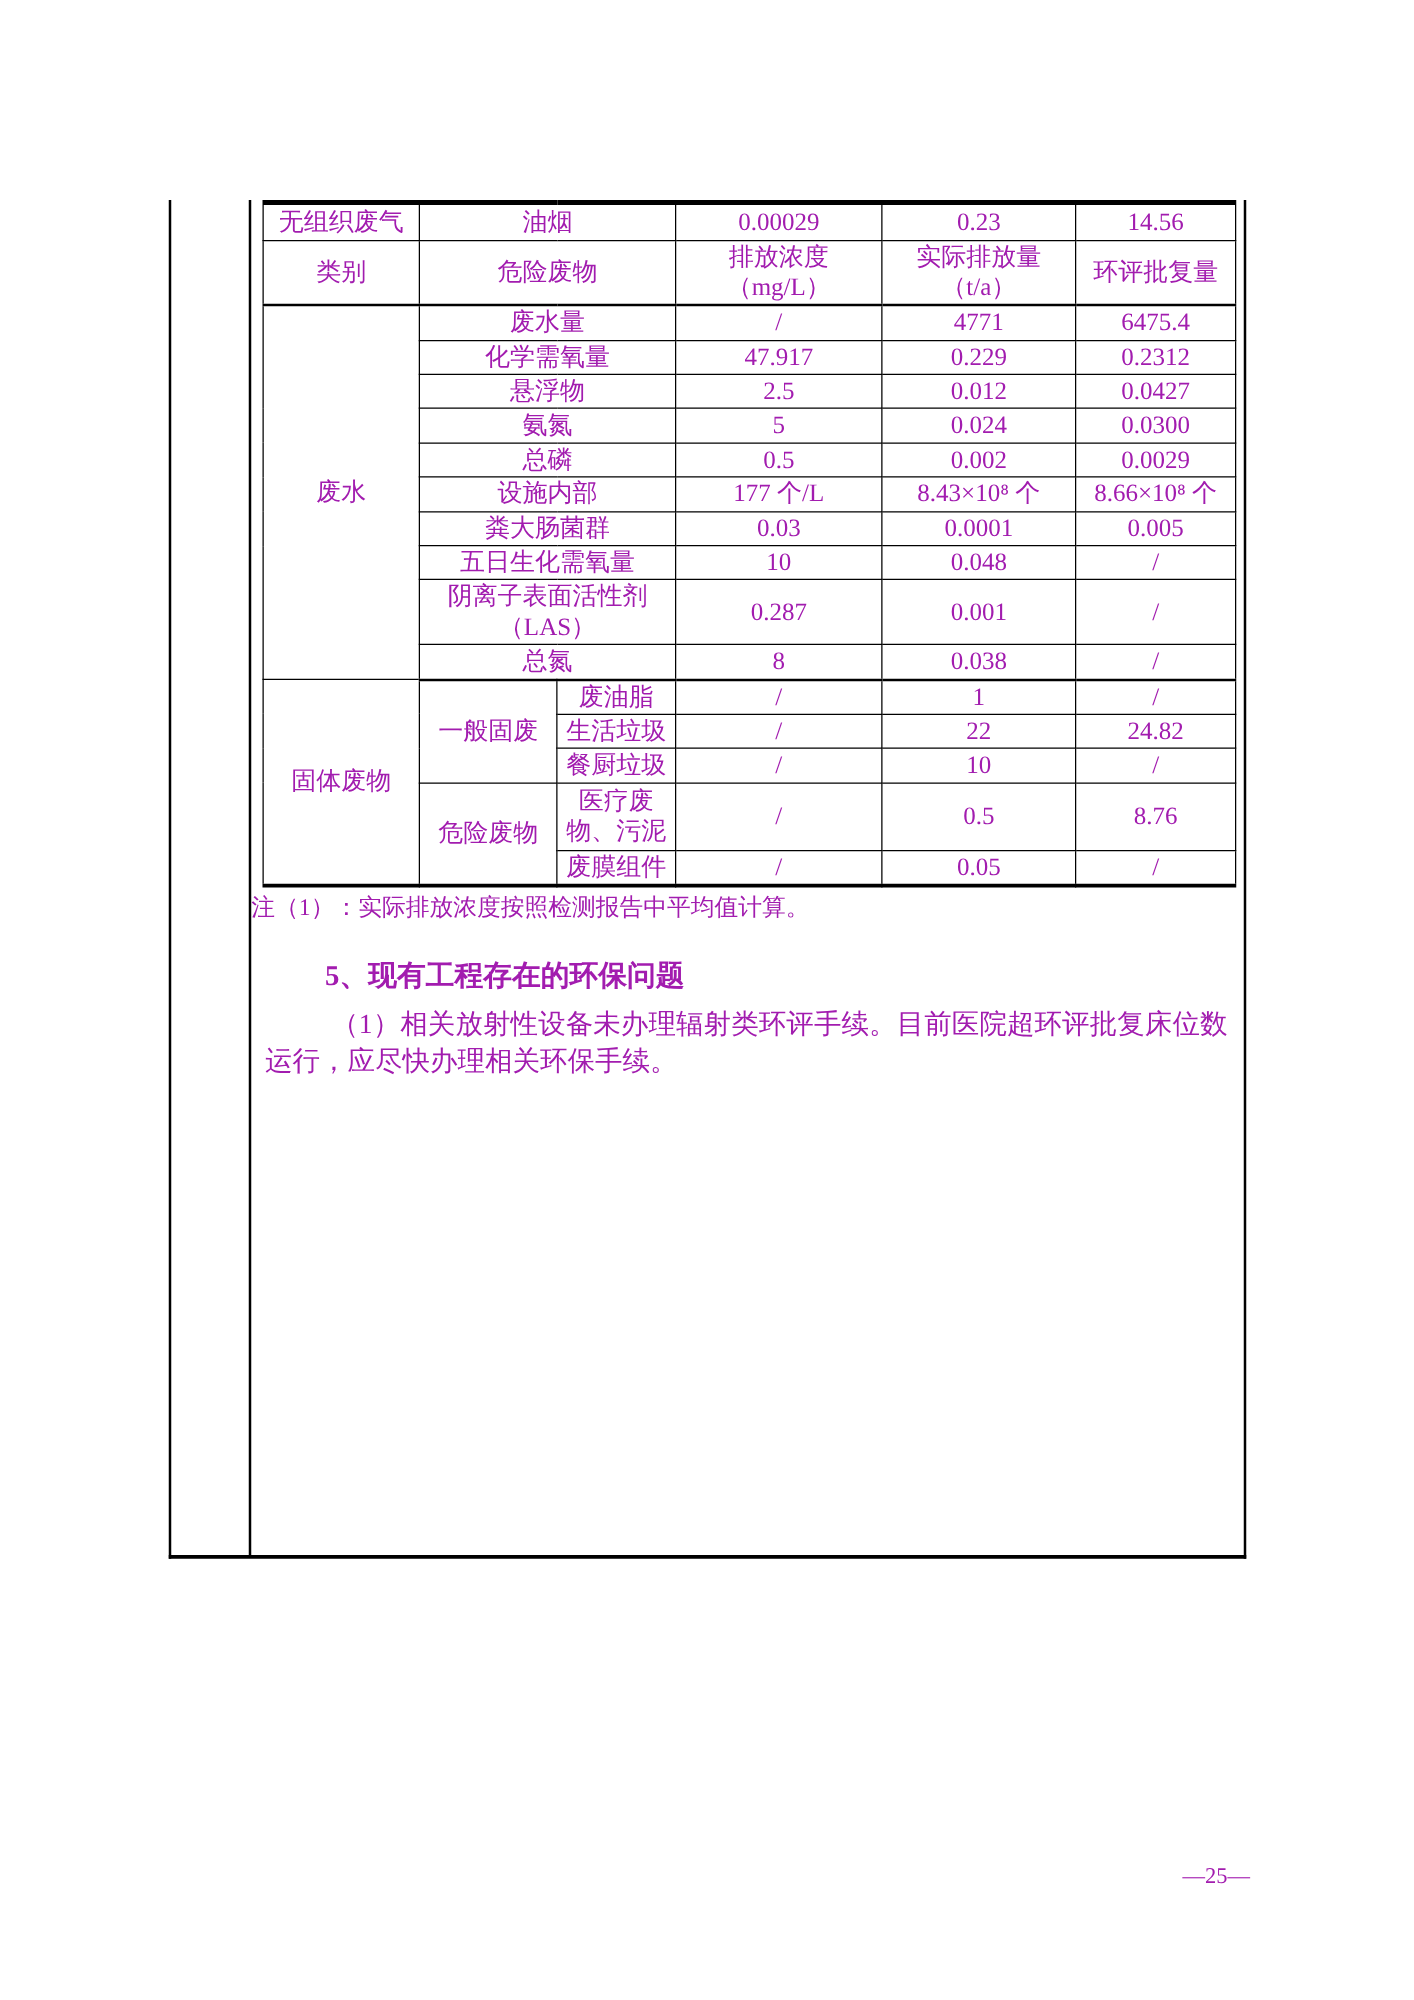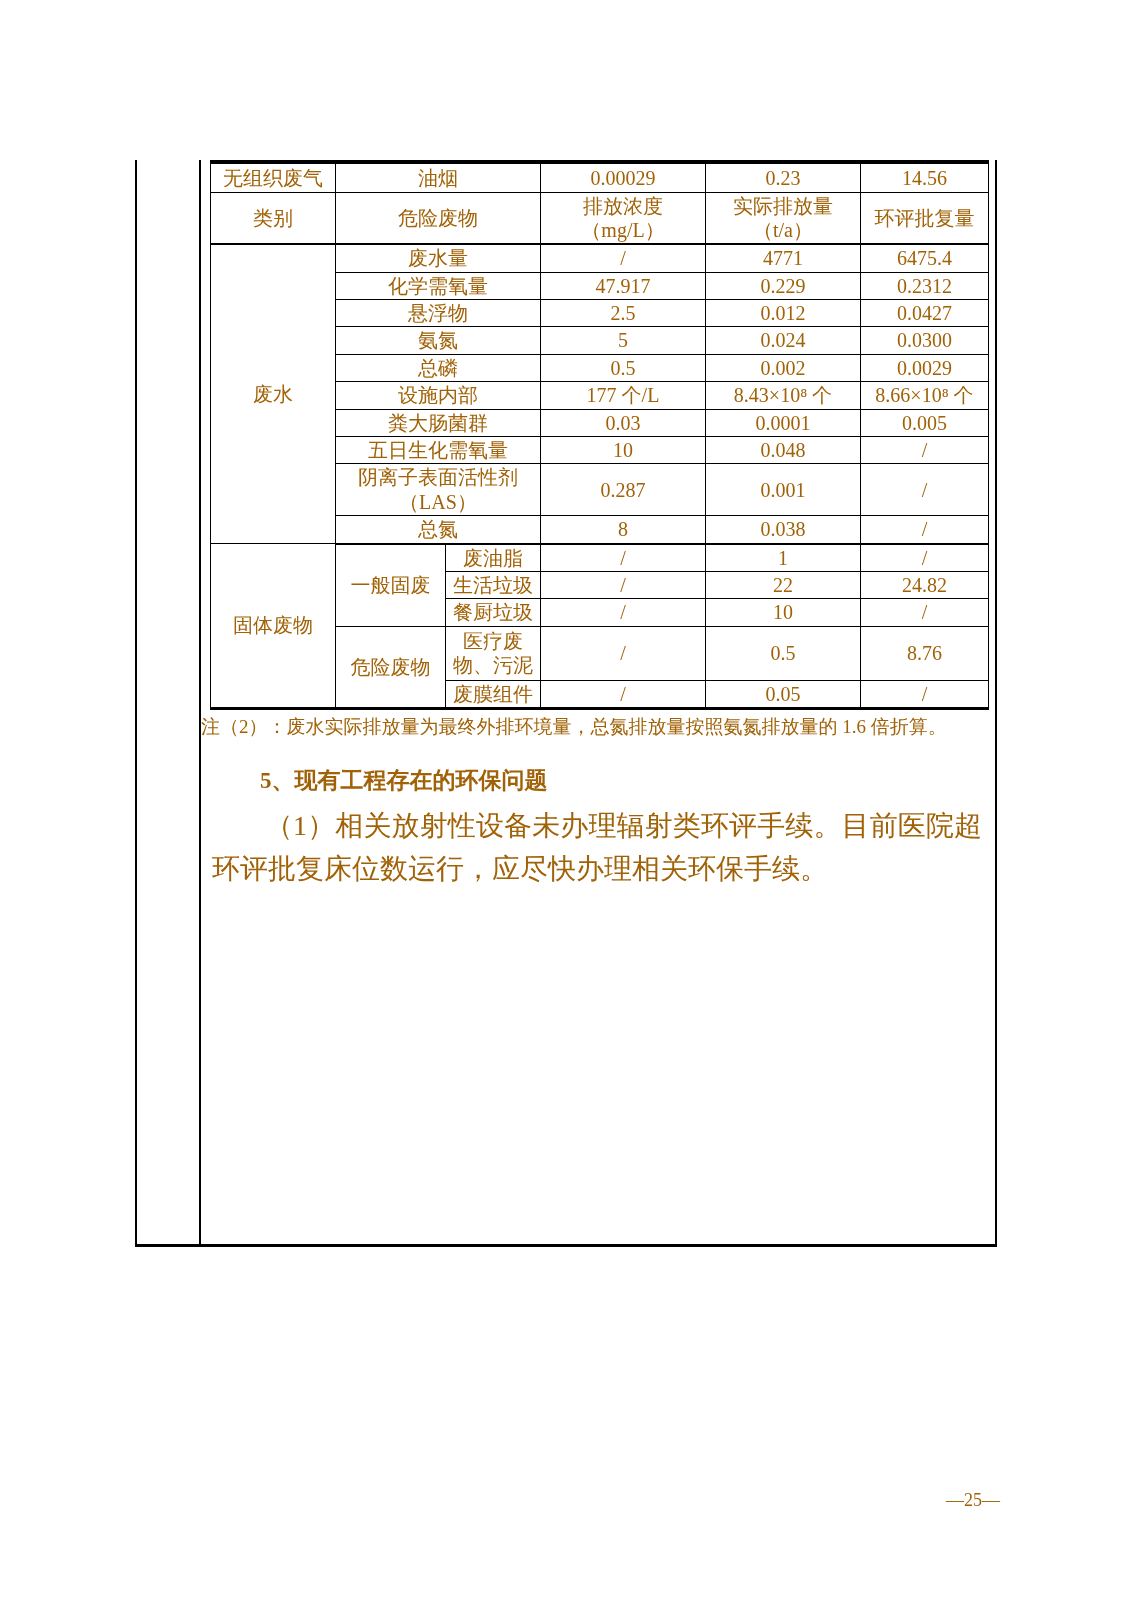--- a/index.html
+++ b/index.html
@@ -1,34 +1,34 @@
 <!DOCTYPE html>
 <html><head>
 <meta charset="utf-8">
 <style>
   html,body{margin:0;padding:0;background:#fff;}
   .page{position:relative;width:1131px;height:1600px;background:#ffffff;overflow:hidden;
-        font-family:"Liberation Serif","DejaVu Serif",serif;color:#a16207;}
+        font-family:"Liberation Serif","DejaVu Serif",serif;color:#a21caf;}
   .outer-box{position:absolute;left:135px;top:160px;width:858px;height:1084px;
              border-left:2.5px solid #000;border-right:2.5px solid #000;border-bottom:3px solid #000;}
   .divider{position:absolute;left:62px;top:0;width:2px;height:100%;background:#000;}
 
   table.etable{border-collapse:collapse;table-layout:fixed;width:778px;margin-left:73px;
                border-top:4px solid #000;border-bottom:3px solid #000;font-size:20px;}
   table.etable td{border:1.5px solid #000;text-align:center;vertical-align:middle;
                   padding:1px 3px;white-space:pre-line;line-height:1.22;overflow:hidden;}
   tr.h-gas{height:30px} tr.h-head{height:48px} tr.h-std{height:26px}
   tr.h-las{height:50px} tr.h-med{height:54px}
   tr.bb2 > td{border-bottom:2.5px solid #000;}
 
   .notes{margin:5px 10px 0 64px;font-size:19px;line-height:23px;text-align:left;}
   .note-line{white-space:nowrap;}
   .sec-heading{margin:28px 0 0 75px;width:770px;font-size:23px;font-weight:bold;
                line-height:30px;text-indent:48px;font-family:Liberation Serif, serif;}
-  .paras{margin:8px 0 0 75px;width:770px;font-size:28px;line-height:43px;
+  .paras{margin:8px 0 0 75px;width:770px;font-size:22px;line-height:30px;
          text-align:justify;text-justify:inter-ideograph;}
   .paras p{margin:0;padding:0;text-indent:53px;}
 
   .page-number{position:absolute;left:880px;top:1490px;width:120px;text-align:right;
                font-size:18px;letter-spacing:0;}
 </style>
 </head>
 <body>
 
 <div class="page">
@@ -156,21 +156,21 @@
         <tr class="h-std">
           <td>废膜组件</td>
           <td>/</td>
           <td>0.05</td>
           <td>/</td>
         </tr>
       </tbody>
     </table>
 
     <div class="notes">
-      <div class="note-line">注（2）：废水实际排放量为最终外排环境量，总氮排放量按照氨氮排放量的 1.6 倍折算。</div>
+      <div class="note-line">注（1）：实际排放浓度按照检测报告中平均值计算。</div>
     </div>
 
     <div class="sec-heading">5、现有工程存在的环保问题</div>
 
     <div class="paras">
       <p>（1）相关放射性设备未办理辐射类环评手续。目前医院超环评批复床位数运行，应尽快办理相关环保手续。</p>
     </div>
   </div>
 
   <div class="page-number">—25—</div>

